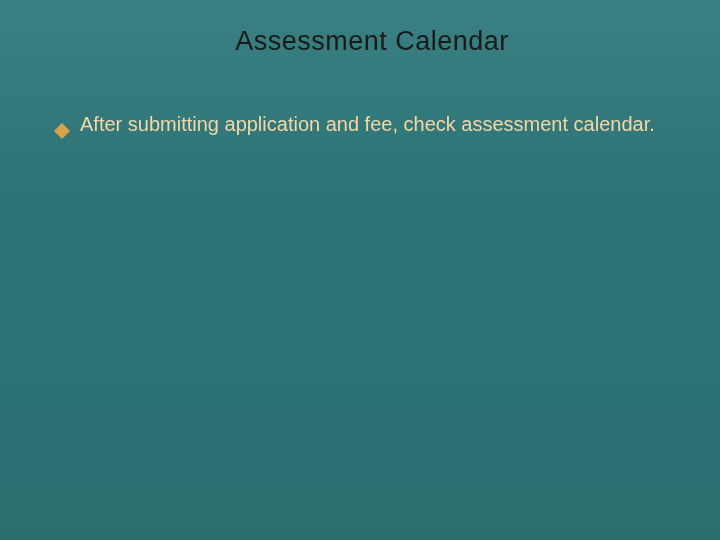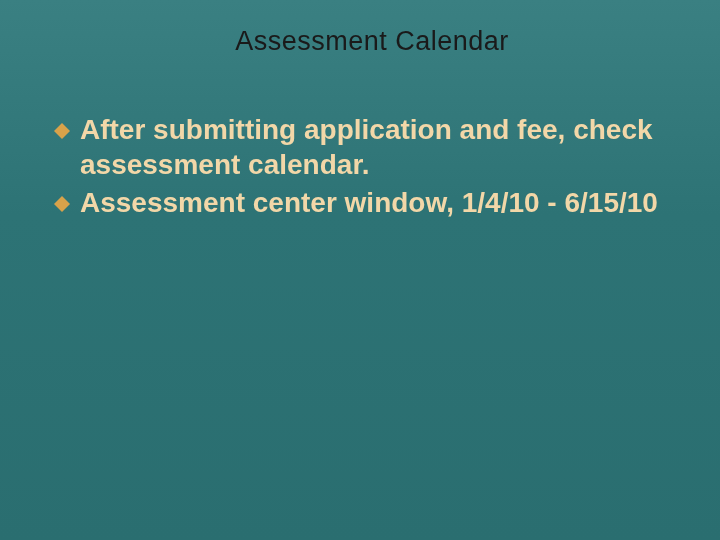--- a/index.html
+++ b/index.html
@@ -33,24 +33,24 @@
   .body {
     position: absolute;
     top: 112px;
     left: 54px;
     right: 46px;
     color: #f2d7a8;
   }
   .bullet-item {
     position: relative;
     padding-left: 26px;
-    font-size: 28px;
+    font-size: 20px;
     line-height: 1.26;
     margin-bottom: 2px;
-    font-weight: 700;
+    font-weight: 400;
   }
   .bullet-icon {
     position: absolute;
     left: 0;
     top: 11px;
     width: 0;
     height: 0;
   }
   .bullet-icon svg {
     display: block;
@@ -69,23 +69,15 @@
     <div class="bullet-item">
       <span class="bullet-icon">
         <svg width="16" height="16" viewBox="0 0 16 16">
             <polygon points="8,0 16,8 8,16 0,8" fill="#d8a24a"></polygon>
           </svg>
       </span>
       <span>After submitting application and fee, check assessment calendar.</span>
     </div>
 
 
-    <div class="bullet-item">
-      <span class="bullet-icon">
-        <svg width="16" height="16" viewBox="0 0 16 16">
-            <polygon points="8,0 16,8 8,16 0,8" fill="#d8a24a"></polygon>
-          </svg>
-      </span>
-      <span>Assessment center window, 1/4/10 - 6/15/10</span>
-    </div>
 
   </div>
 </div>
 
 </body></html>

